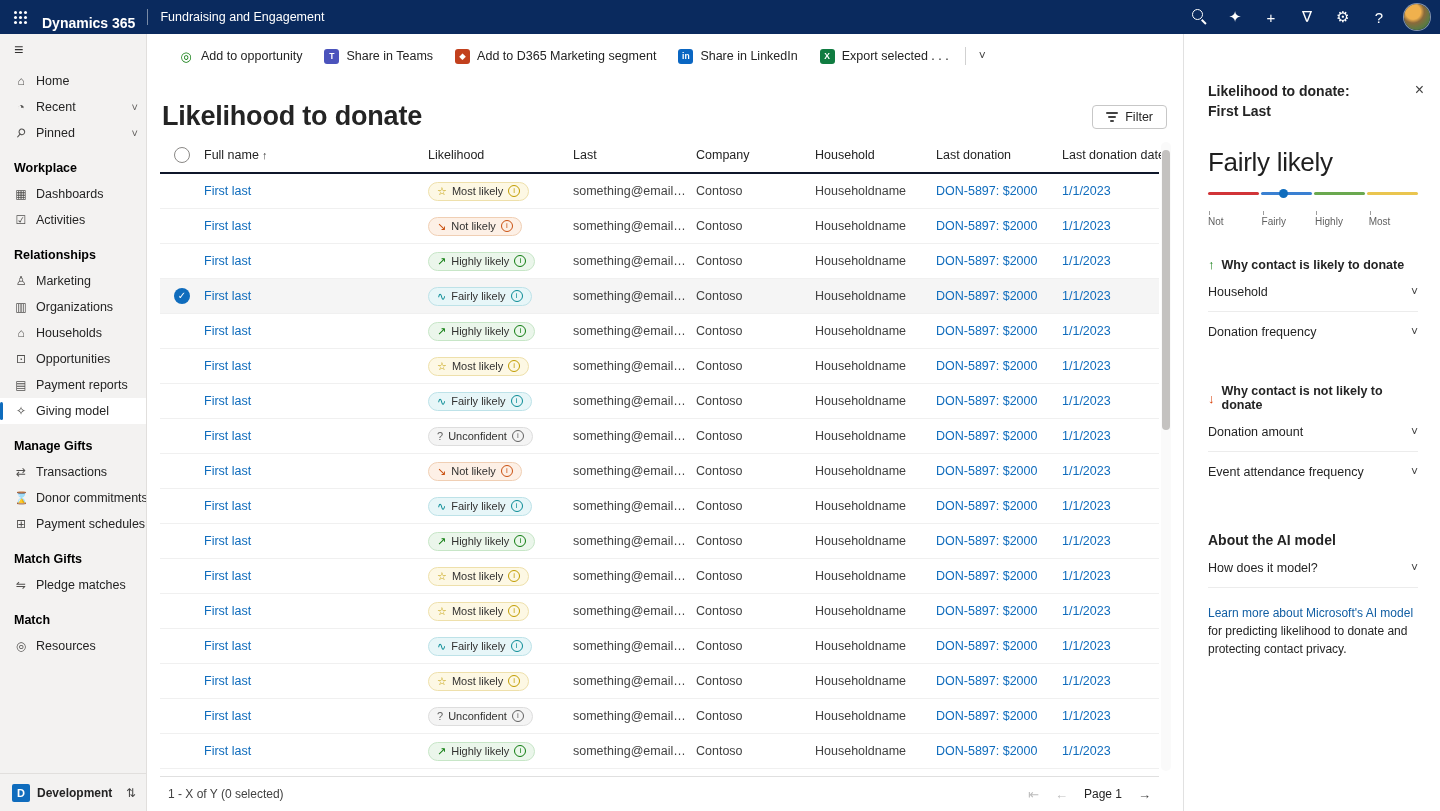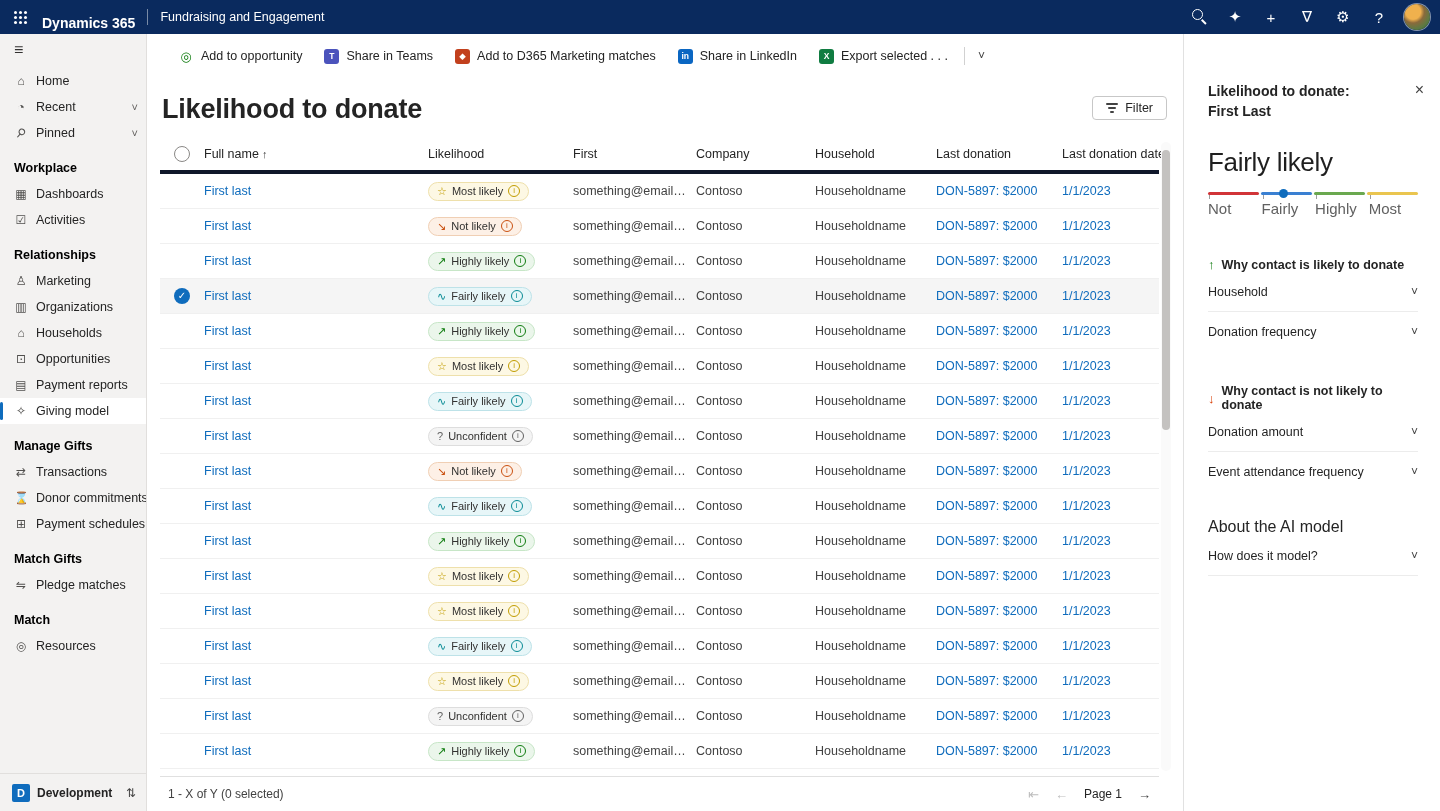--- a/index.html
+++ b/index.html
@@ -48,31 +48,31 @@
   
   .main{flex:1;min-width:0;display:flex;flex-direction:column;background:#fff}
   .cmdbar{height:44px;display:flex;align-items:center;padding:0 8px 0 20px;flex:none}
   .cmd{display:flex;align-items:center;gap:7px;border:none;background:none;font-size:12.5px;color:#242424;padding:6px 11px;border-radius:4px;white-space:nowrap}
   .cmd-ic{width:16px;height:16px;display:flex;align-items:center;justify-content:center;font-size:13px;line-height:1;flex:none}
   .cmd-ic.boxed{width:15px;height:15px;border-radius:3px;color:#fff;font-weight:700;font-size:8.5px}
   .cmd-sep{width:1px;height:18px;background:#d1d1d1;margin:0 5px}
   .cmd-chev{font-size:12px;color:#424242;padding:0 8px;cursor:pointer}
 
   .content{flex:1;min-height:0;display:flex;flex-direction:column;padding:0 12px 0 13px}
-  .page-head{display:flex;align-items:flex-start;justify-content:space-between;padding:16px 4px 0 2px;height:60px;flex:none}
+  .page-head{display:flex;align-items:center;justify-content:space-between;padding:16px 4px 0 2px;height:60px;flex:none}
   .page-title{font-size:27px;font-weight:700;letter-spacing:-.2px}
   .filter-btn{display:flex;align-items:center;gap:7px;border:1px solid #c7c7c7;border-radius:4px;background:#fff;padding:4px 13px;font-size:12.5px;color:#242424;margin-top:2px}
   .funnel{display:inline-flex;flex-direction:column;gap:2.5px;align-items:center}
   .funnel i{display:block;height:1.6px;background:#424242;border-radius:1px}
   .funnel i:nth-child(1){width:12px}.funnel i:nth-child(2){width:8px}.funnel i:nth-child(3){width:4px}
 
   
   .table{flex:1;min-height:0;display:flex;flex-direction:column;position:relative;padding-right:12px}
   .gridrow{display:grid;grid-template-columns:44px 224px 145px 123px 119px 121px 126px 1fr;align-items:center}
-  .thead{height:36px;font-size:12.5px;color:#242424;border-bottom:4px solid #0f172a;flex:none}
+  .thead{height:36px;font-size:12.5px;color:#242424;border-bottom:2px solid #0f172a;flex:none}
   .th{white-space:nowrap;cursor:pointer}
   .sort{font-size:11px;color:#424242}
   .tbody{flex:1;overflow:hidden}
   .trow{height:35px;border-bottom:1px solid #f0f0f0;font-size:12.5px;color:#424242;cursor:default}
   .trow.selected{background:#f5f5f5}
   .td{white-space:nowrap;overflow:hidden;text-overflow:ellipsis;padding-right:8px}
   .cell-check{display:flex;justify-content:center;align-items:center}
   .circle{width:16px;height:16px;border:1px solid #8a8886;border-radius:50%;background:#fff;cursor:pointer}
   .check-on{width:16px;height:16px;border-radius:50%;background:#0f6cbd;color:#fff;font-size:10px;line-height:1;display:flex;align-items:center;justify-content:center;cursor:pointer}
   .cell-link{color:#0f6cbd}
@@ -90,30 +90,30 @@
 
   
   .panel{width:257px;flex:none;background:#fff;border-left:1px solid #e1e1e1;padding:48px 22px 0 24px;position:relative}
   .panel-close{position:absolute;top:48px;right:16px;font-size:16px;color:#424242;cursor:pointer;line-height:1}
   .panel-title{font-size:14px;font-weight:700;line-height:1.4;max-width:180px}
   .score{font-size:26px;font-weight:400;color:#1f1f1f;margin-top:26px;letter-spacing:-.3px}
   .scale{margin-top:13px;height:4px;display:flex;gap:2px;position:relative}
   .scale .seg{flex:1;height:3px;border-radius:2px;margin-top:1px}
   .scale .marker{position:absolute;top:-2.5px;width:9px;height:9px;border-radius:50%}
   .ticks{position:relative;height:18px;margin-top:4px}
-  .tick{position:absolute;top:0;font-size:15px;color:#616161;padding-top:1px}
+  .tick{position:absolute;top:16px;font-size:10px;color:#616161;padding-top:1px}
   .tick::before{content:"";position:absolute;left:1px;top:-4px;width:1px;height:4px;background:#9d9d9d}
   .sec{margin-top:32px}
   .sec:first-child{margin-top:40px}
   .sec-head{display:flex;align-items:center;gap:7px;font-size:12.5px;font-weight:700;color:#242424}
   .sec-arrow{font-size:13px;font-weight:400}
   .acc{display:flex;align-items:center;justify-content:space-between;height:40px;font-size:12.5px;color:#242424;border-bottom:1px solid #ececec;cursor:pointer}
   .sec .acc:last-child{border-bottom:none}
   .chev2{font-size:12px;color:#424242}
-  .about-title{font-weight:400;font-size:16px;margin-top:26px}
+  .about-title{font-weight:700;font-size:14px;margin-top:40px}
   .panel-text{font-size:12px;line-height:1.5;margin-top:16px;color:#242424}
   .panel-link{color:#115ea3}
 </style>
 </head>
 <body>
 
 <header class="topbar">
   <span class="waffle">
       <i></i>
     </span>
@@ -221,21 +221,21 @@
           <button class="cmd">
             <span class="cmd-ic" style="color: rgb(16, 124, 16);">◎</span>
             <span class="cmd-label">Add to opportunity</span>
           </button>
           <button class="cmd">
             <span class="cmd-ic boxed" style="background: rgb(75, 83, 188);">T</span>
             <span class="cmd-label">Share in Teams</span>
           </button>
           <button class="cmd">
             <span class="cmd-ic boxed" style="background: rgb(194, 64, 29);">◆</span>
-            <span class="cmd-label">Add to D365 Marketing matches</span>
+            <span class="cmd-label">Add to D365 Marketing segment</span>
           </button>
           <button class="cmd">
             <span class="cmd-ic boxed" style="background: rgb(10, 102, 194);">in</span>
             <span class="cmd-label">Share in LinkedIn</span>
           </button>
           <button class="cmd">
             <span class="cmd-ic boxed" style="background: rgb(16, 124, 65);">X</span>
             <span class="cmd-label">Export selected . . .</span>
           </button>
         </div>
@@ -256,21 +256,21 @@
         </button>
       </div>
 
       <div class="table">
         <div class="gridrow thead">
             <div class="cell-check">
               <span class="circle"></span>
             </div>
             <div class="th">Full name<span class="sort"> ↑</span></div>
             <div class="th">Likelihood</div>
-            <div class="th">First</div>
+            <div class="th">Last</div>
             <div class="th">Company</div>
             <div class="th">Household</div>
             <div class="th">Last donation</div>
             <div class="th">Last donation date</div>
           </div>
         <div class="tbody">
             <div class="gridrow trow">
               <div class="cell-check"></div>
               <div class="td"><a class="cell-link">First last</a></div>
               <div class="td"><span class="badge" style="background: rgb(253, 248, 228); border-color: rgb(238, 224, 171);">
@@ -582,14 +582,15 @@
       </div>
 
     <div class="about-title">About the AI model</div>
     <div>
         <div class="acc">
           <span>How does it model?</span>
           <span class="chev2">˅</span>
         </div>
       </div>
 
+    <p class="panel-text"><a class="panel-link">Learn more about Microsoft's AI model</a><span> for predicting likelihood to donate and protecting contact privacy.</span></p>
   </aside>
 </div>
 
 </body></html>

